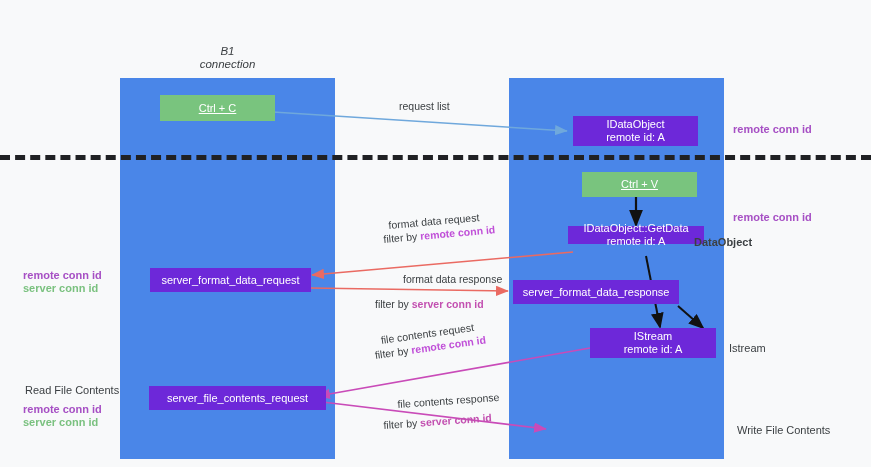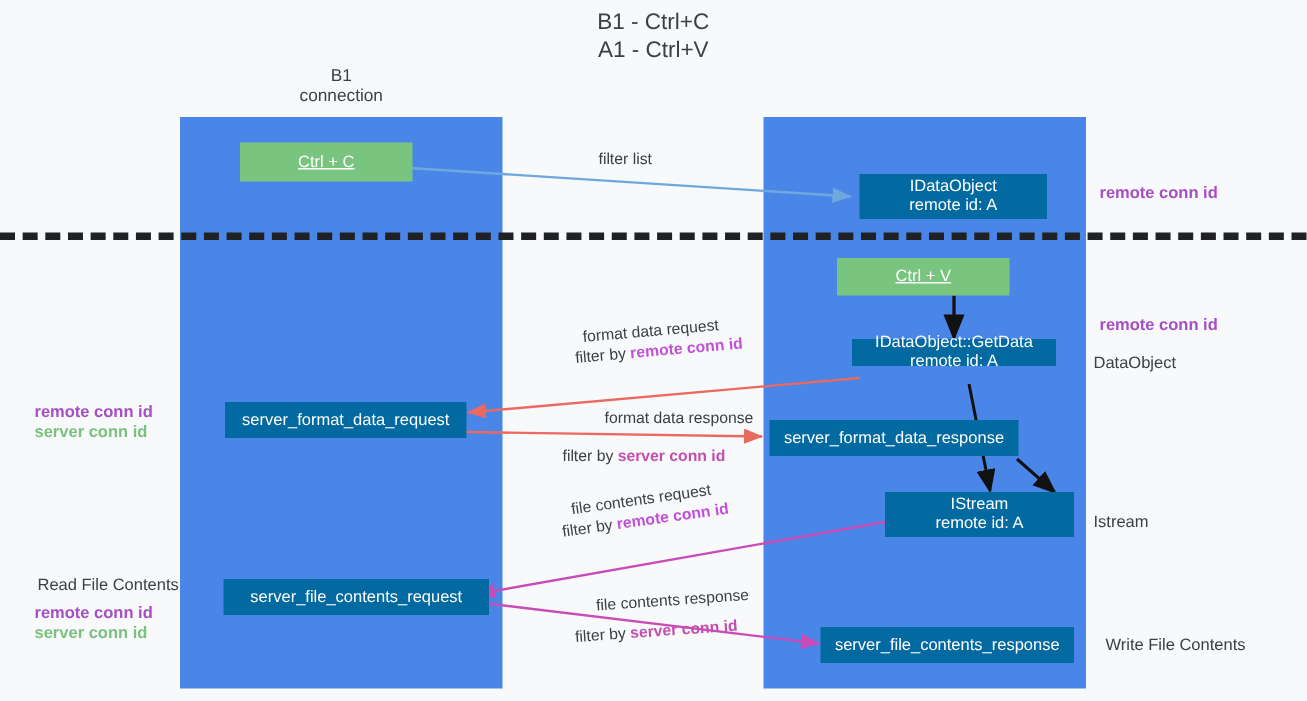--- a/index.html
+++ b/index.html
@@ -18,33 +18,33 @@
   }
 
   .lane{
     position:absolute;background:#4a86e8;
   }
   .lane-b1{left:120px;top:78px;width:215px;height:381px;}
   .lane-a1{left:509px;top:78px;width:215px;height:381px;}
 
   .lane-head{
     position:absolute;text-align:center;color:#3c4043;
-    font-size:11.5px;line-height:13px;white-space:pre-line;
+    font-size:11.5px;line-height:13px;white-space:pre-line;font-style:italic;
   }
   .head-b1{left:120px;top:45px;width:215px;}
   .head-a1{left:509px;top:45px;width:215px;}
 
   .box{
     position:absolute;box-sizing:border-box;
     display:flex;align-items:center;justify-content:center;
     text-align:center;color:#ffffff;font-size:11px;line-height:13px;
     white-space:pre-line;
   }
   .box.green{background:#79c47e;text-decoration:underline;}
-  .box.orange{background:#0369a1;}
+  .box.orange{background:#6d28d9;}
 
   .note{
     position:absolute;font-size:11px;line-height:13px;color:#3c4043;
     white-space:pre-line;
   }
   .note.purple{color:#a64fc4;font-weight:bold;}
 
   .arrow-label{
     position:absolute;font-size:10.5px;line-height:13px;color:#3c4043;
     white-space:nowrap;transform-origin:left top;
@@ -57,22 +57,20 @@
   .dash{
     position:absolute;left:0;top:155px;width:871px;height:0;
     border-top:5px dashed #202124;
   }
 </style>
 </head>
 <body>
 
 <div id="stage">
 
-  <div class="title">B1 - Ctrl+C
-A1 - Ctrl+V</div>
 
   <div class="lane lane-b1"></div>
   <div class="lane lane-a1"></div>
 
   <div class="lane-head head-b1">B1
 connection</div>
 
   <svg class="edges">
     <defs>
       <marker id="ar-blue" markerWidth="9" markerHeight="9" refX="7.5" refY="3.2" orient="auto">
@@ -106,54 +104,53 @@
     <line x1="314" y1="401" x2="546" y2="429" stroke="#c94bb8" stroke-width="1.6" marker-end="url(#ar-mag)"></line>
   </svg>
 
   <div class="dash"></div>
 
   <div class="box green" style="left:160px;top:95px;width:115px;height:26px;">Ctrl + C</div>
 
   <div class="box orange" style="left:573px;top:116px;width:125px;height:30px;">IDataObject
 remote id: A</div>
 
-  <div class="box green" style="left:558px;top:172px;width:115px;height:25px;">Ctrl + V</div>
+  <div class="box green" style="left:582px;top:172px;width:115px;height:25px;">Ctrl + V</div>
 
   <div class="box orange" style="left:568px;top:226px;width:136px;height:18px;">IDataObject::GetData
 remote id: A</div>
 
   <div class="box orange" style="left:150px;top:268px;width:161px;height:24px;">server_format_data_request</div>
 
   <div class="box orange" style="left:513px;top:280px;width:166px;height:24px;">server_format_data_response</div>
 
   <div class="box orange" style="left:590px;top:328px;width:126px;height:30px;">IStream
 remote id: A</div>
 
   <div class="box orange" style="left:149px;top:386px;width:177px;height:24px;">server_file_contents_request</div>
 
-  <div class="box orange" style="left:547px;top:418px;width:169px;height:24px;">server_file_contents_response</div>
 
   <div class="note purple" style="left:733px;top:123px;">remote conn id</div>
 
   <div class="note purple" style="left:733px;top:211px;">remote conn id</div>
 
-  <div class="note" style="left:729px;top:236px;">DataObject</div>
+  <div class="note" style="left:694px;top:236px;font-weight:bold;">DataObject</div>
 
   <div class="note" style="left:729px;top:342px;">Istream</div>
 
   <div class="note" style="left:737px;top:424px;">Write File Contents</div>
 
   <div class="note" style="left:23px;top:269px;font-weight:bold;color:#a64fc4;">remote conn id</div>
   <div class="note" style="left:23px;top:282px;font-weight:bold;color:#7ac17f;">server conn id</div>
 
   <div class="note" style="left:25px;top:384px;">Read File Contents</div>
   <div class="note" style="left:23px;top:403px;font-weight:bold;color:#a64fc4;">remote conn id</div>
   <div class="note" style="left:23px;top:416px;font-weight:bold;color:#7ac17f;">server conn id</div>
 
-  <div class="arrow-label" style="left:399px;top:100px;">filter list</div>
+  <div class="arrow-label" style="left:399px;top:100px;">request list</div>
 
   <div class="arrow-label" style="left:388px;top:219px;transform:rotate(-5deg);">format data request</div>
   <div class="arrow-label" style="left:383px;top:233px;transform:rotate(-5deg);">
     <span>filter by </span><span class="hl-purple">remote conn id</span>
   </div>
 
   <div class="arrow-label" style="left:391px;top:273px;margin-left:12px;">format data response</div>
   <div class="arrow-label" style="left:375px;top:298px;">
     <span>filter by </span><span class="hl-magenta">server conn id</span>
   </div>

